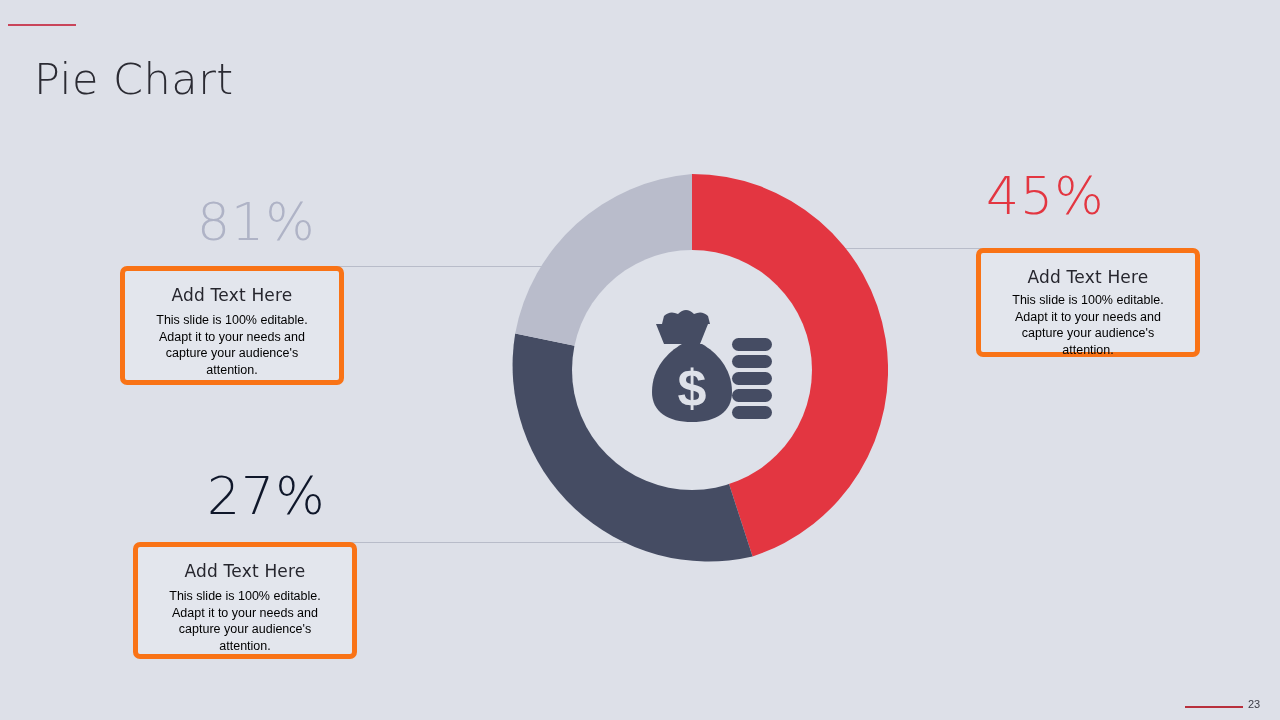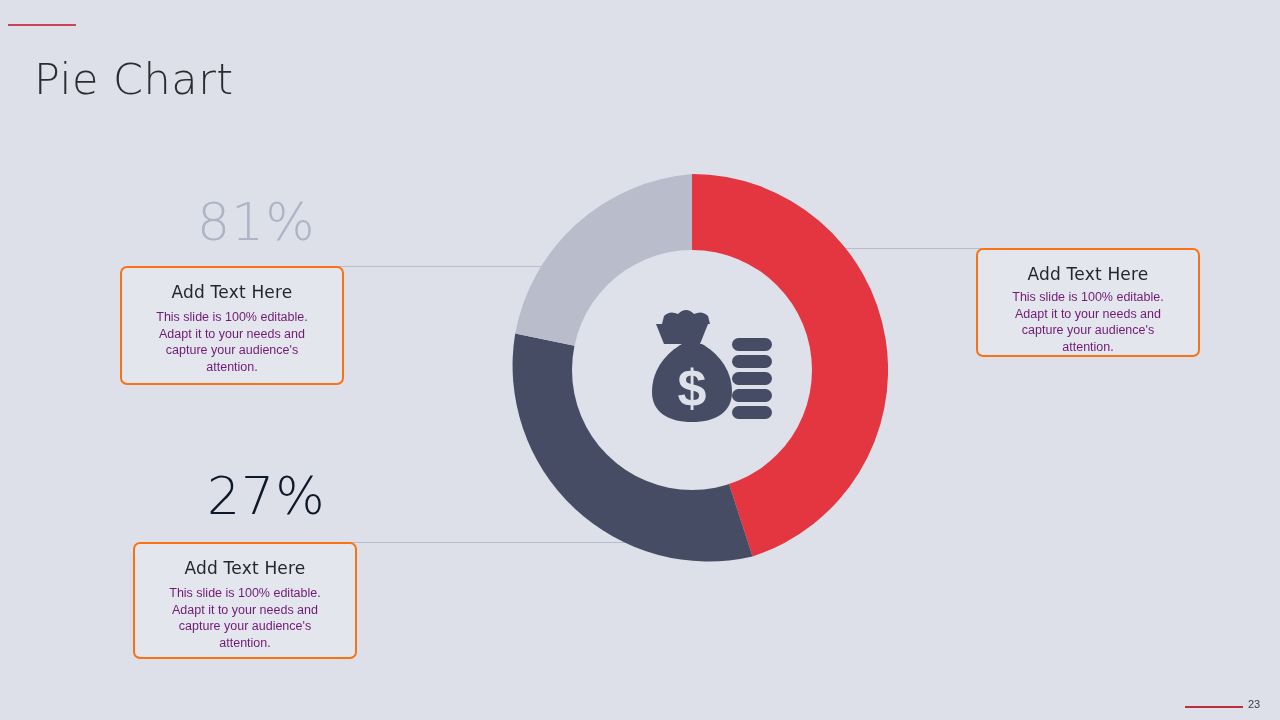--- a/index.html
+++ b/index.html
@@ -84,38 +84,38 @@
     letter-spacing: 1px;
     line-height: 1;
   }
   .pct-28 { left: 197px;  top: 196px;  color: #afb3c6; }
   .pct-45 { left: 986px;  top: 170px;  color: #e33641; }
   .pct-27 { left: 207px;  top: 470px;  color: #0f172a; }
 
   .card {
     position: absolute;
     background: #e3e6ed;
-    border: 2px solid #f97316;
+    border: 5px solid #f97316;
     border-radius: 7px;
     box-sizing: border-box;
     padding: 14px 18px 16px 18px;
     text-align: center;
   }
   .card-title {
     font-size: 17px;
     font-weight: 400;
     color: #26262e;
     font-family: "DejaVu Sans", sans-serif;
     letter-spacing: 0.2px;
     margin-bottom: 7px;
   }
   .card-body {
     font-size: 12.5px;
     line-height: 1.32;
-    color: #701a75;
+    color: #000000;
     font-family: "Liberation Sans", sans-serif;
   }
 
   .card-28 { left: 120px;  top: 266px; width: 224px; height: 119px; }
   .card-45 { left: 976px;  top: 248px; width: 224px; height: 109px; }
   .card-27 { left: 133px;  top: 542px; width: 224px; height: 117px; }
 
   .card-45 .card-title { margin-bottom: 5px; }
 
   
@@ -176,20 +176,21 @@
       </svg>
     </div>
   </div>
 
   <div class="pct pct-28">81%</div>
   <div class="card card-28">
     <div class="card-title">Add Text Here</div>
     <div class="card-body">This slide is 100% editable. Adapt it to your needs and capture your audience's attention.</div>
   </div>
 
+  <div class="pct pct-45">45%</div>
   <div class="card card-45">
     <div class="card-title">Add Text Here</div>
     <div class="card-body">This slide is 100% editable. Adapt it to your needs and capture your audience's attention.</div>
   </div>
 
   <div class="pct pct-27">27%</div>
   <div class="card card-27">
     <div class="card-title">Add Text Here</div>
     <div class="card-body">This slide is 100% editable. Adapt it to your needs and capture your audience's attention.</div>
   </div>

